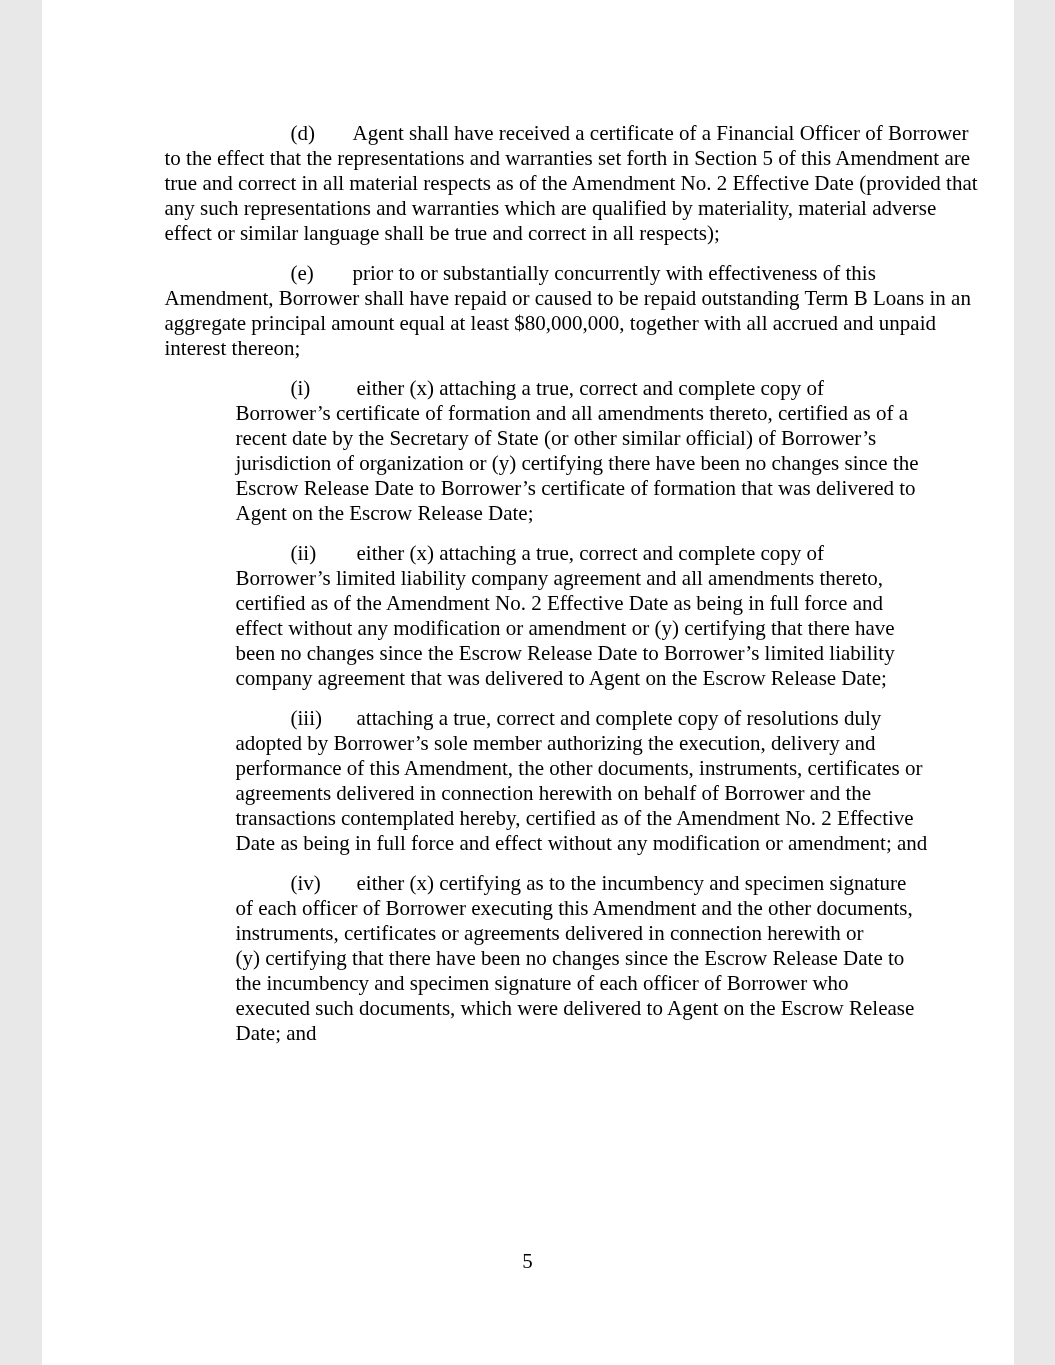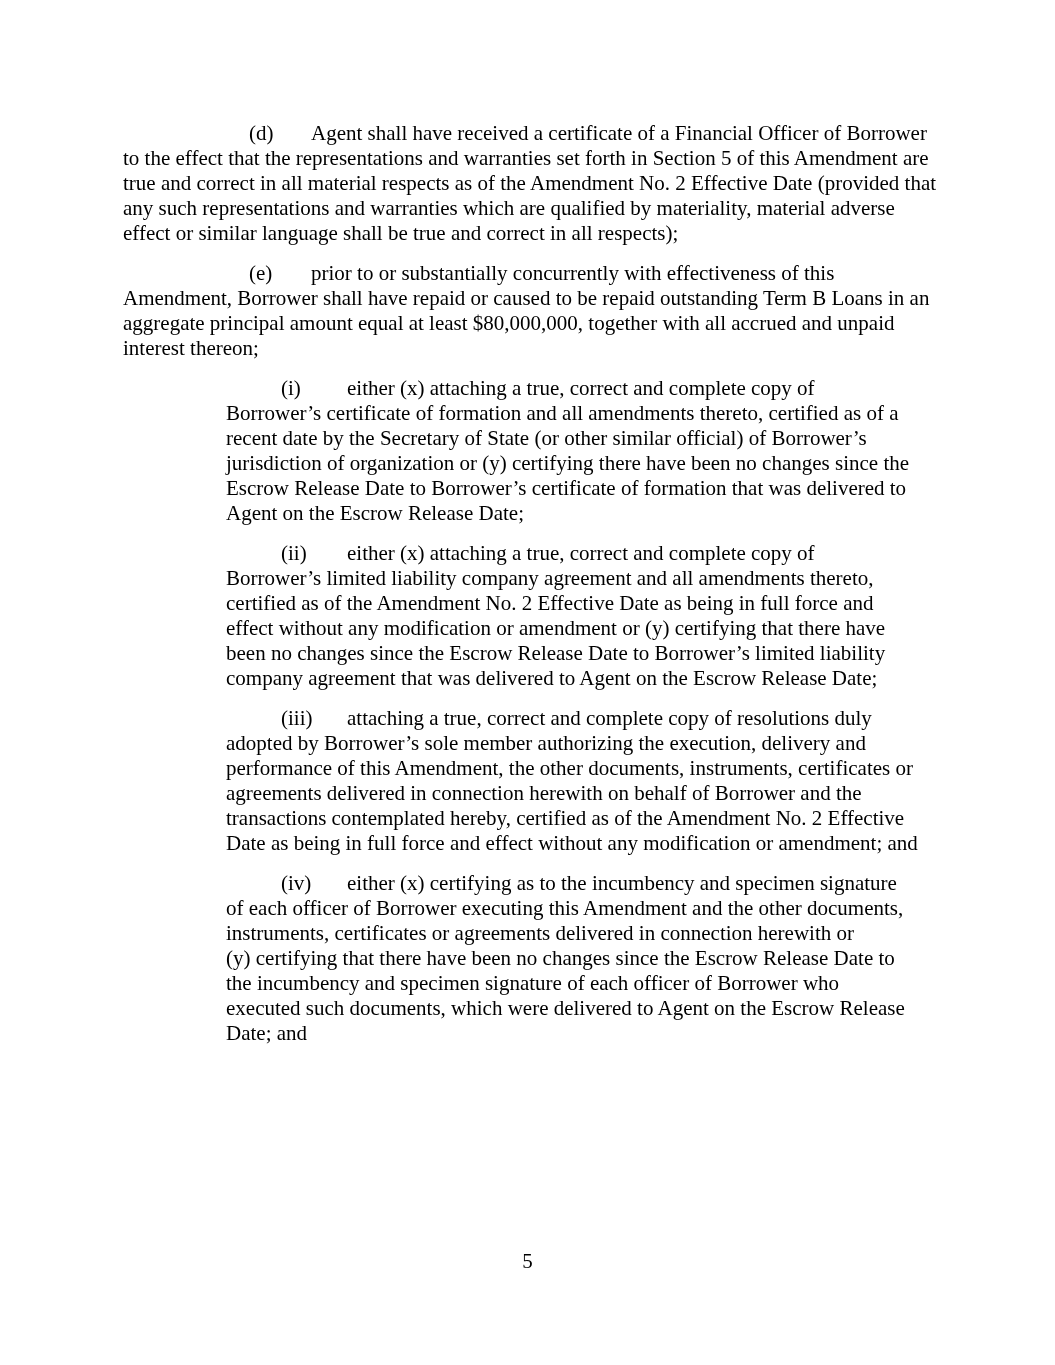--- a/index.html
+++ b/index.html
@@ -2,21 +2,21 @@
 <html><head>
 <meta charset="utf-8">
 <style>
   html, body {
     margin: 0;
     padding: 0;
     background: #e8e8e8;
   }
   .page {
     position: relative;
-    width: 1055px;
+    width: 972px;
     height: 1365px;
     margin: 0 auto;
     background: #ffffff;
     font-family: "Liberation Serif", "DejaVu Serif", serif;
     font-size: 21px;
     line-height: 25px;
     color: #000000;
     overflow: hidden;
   }
   .content {
@@ -25,21 +25,21 @@
     top: 121px;
     width: 835px;
   }
   .para {
     margin: 0 0 15px 0;
     text-indent: 126px;
     text-align: left;
     white-space: pre-line;
   }
   .para.sub {
-    margin-left: 103px;
+    margin-left: 71px;
     width: 700px;
     text-indent: 55px;
     font-family: Liberation Serif, serif;
   }
   .label1 {
     display: inline-block;
     width: 62px;
     text-indent: 0;
   }
   .label2 {

